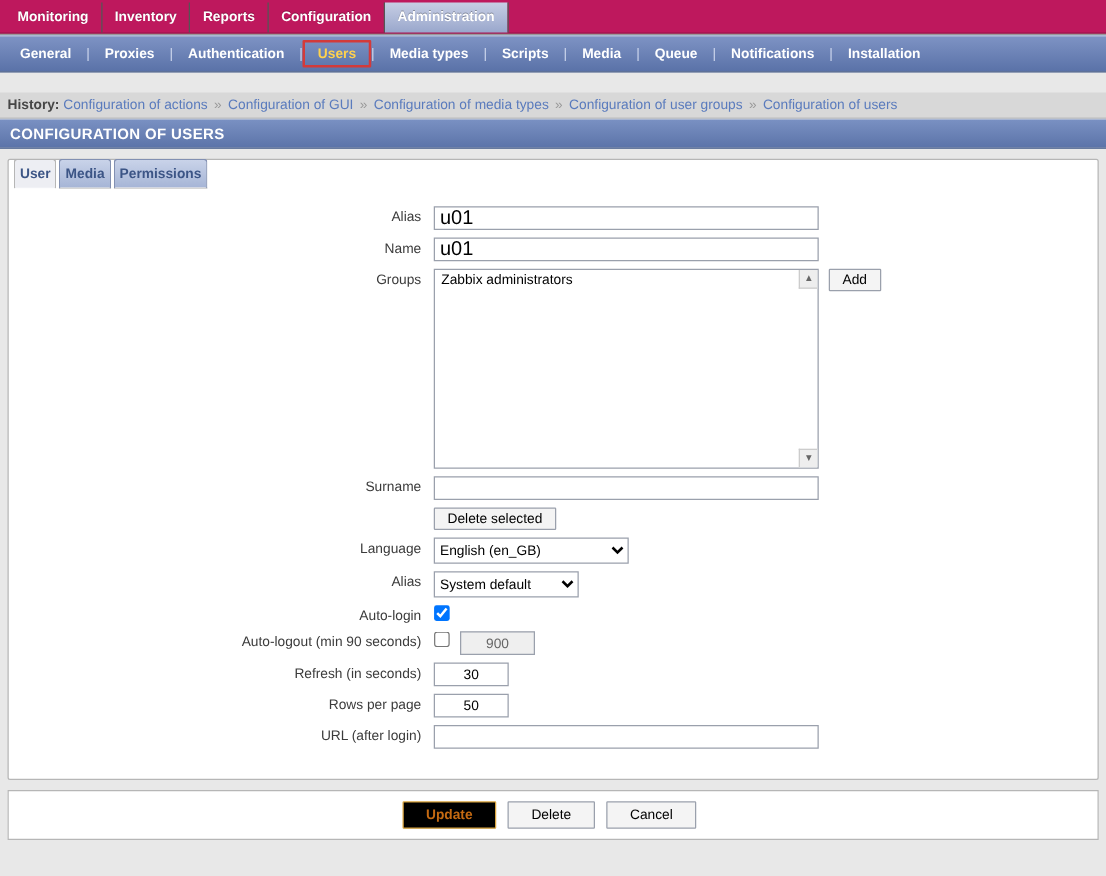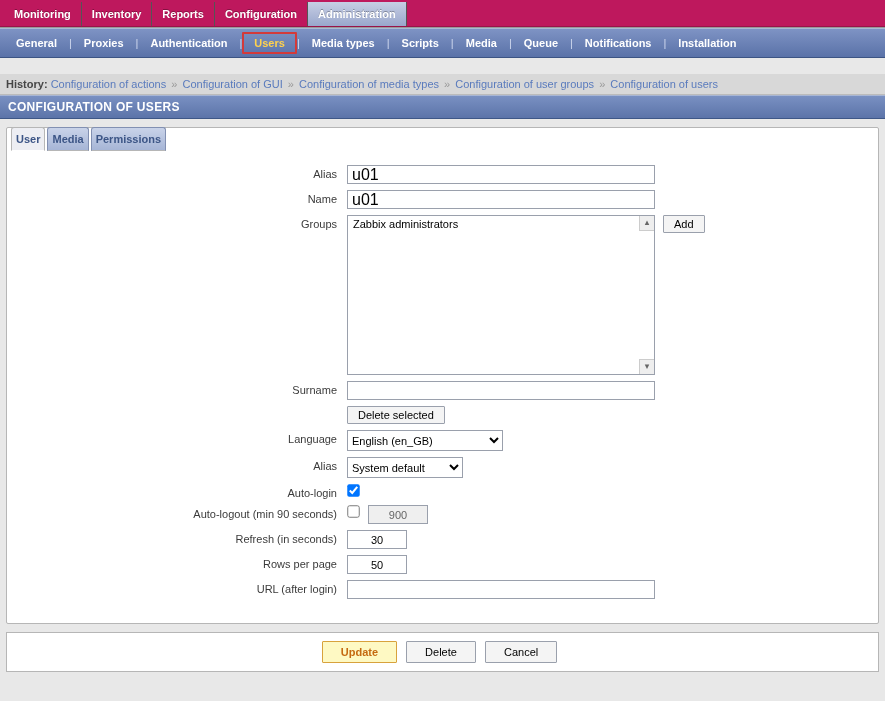--- a/index.html
+++ b/index.html
@@ -186,21 +186,21 @@
     background: #fff;
     border: 1px solid #b6b6b6;
     padding: 8px 0;
     text-align: center;
   }
   .action-bar .btn { padding: 4px 18px; margin-right: 6px; }
   .btn.primary {
     border: 1px solid #d8a23c;
     color: #c56a12;
     font-weight: bold;
-    background: #fef9c3;
+    background: #000000;
   }
 </style>
 </head>
 <body>
 
 <div class="main-nav">
   <div class="main-nav-item">Monitoring</div>
   <div class="main-nav-item">Inventory</div>
   <div class="main-nav-item">Reports</div>
   <div class="main-nav-item">Configuration</div>

